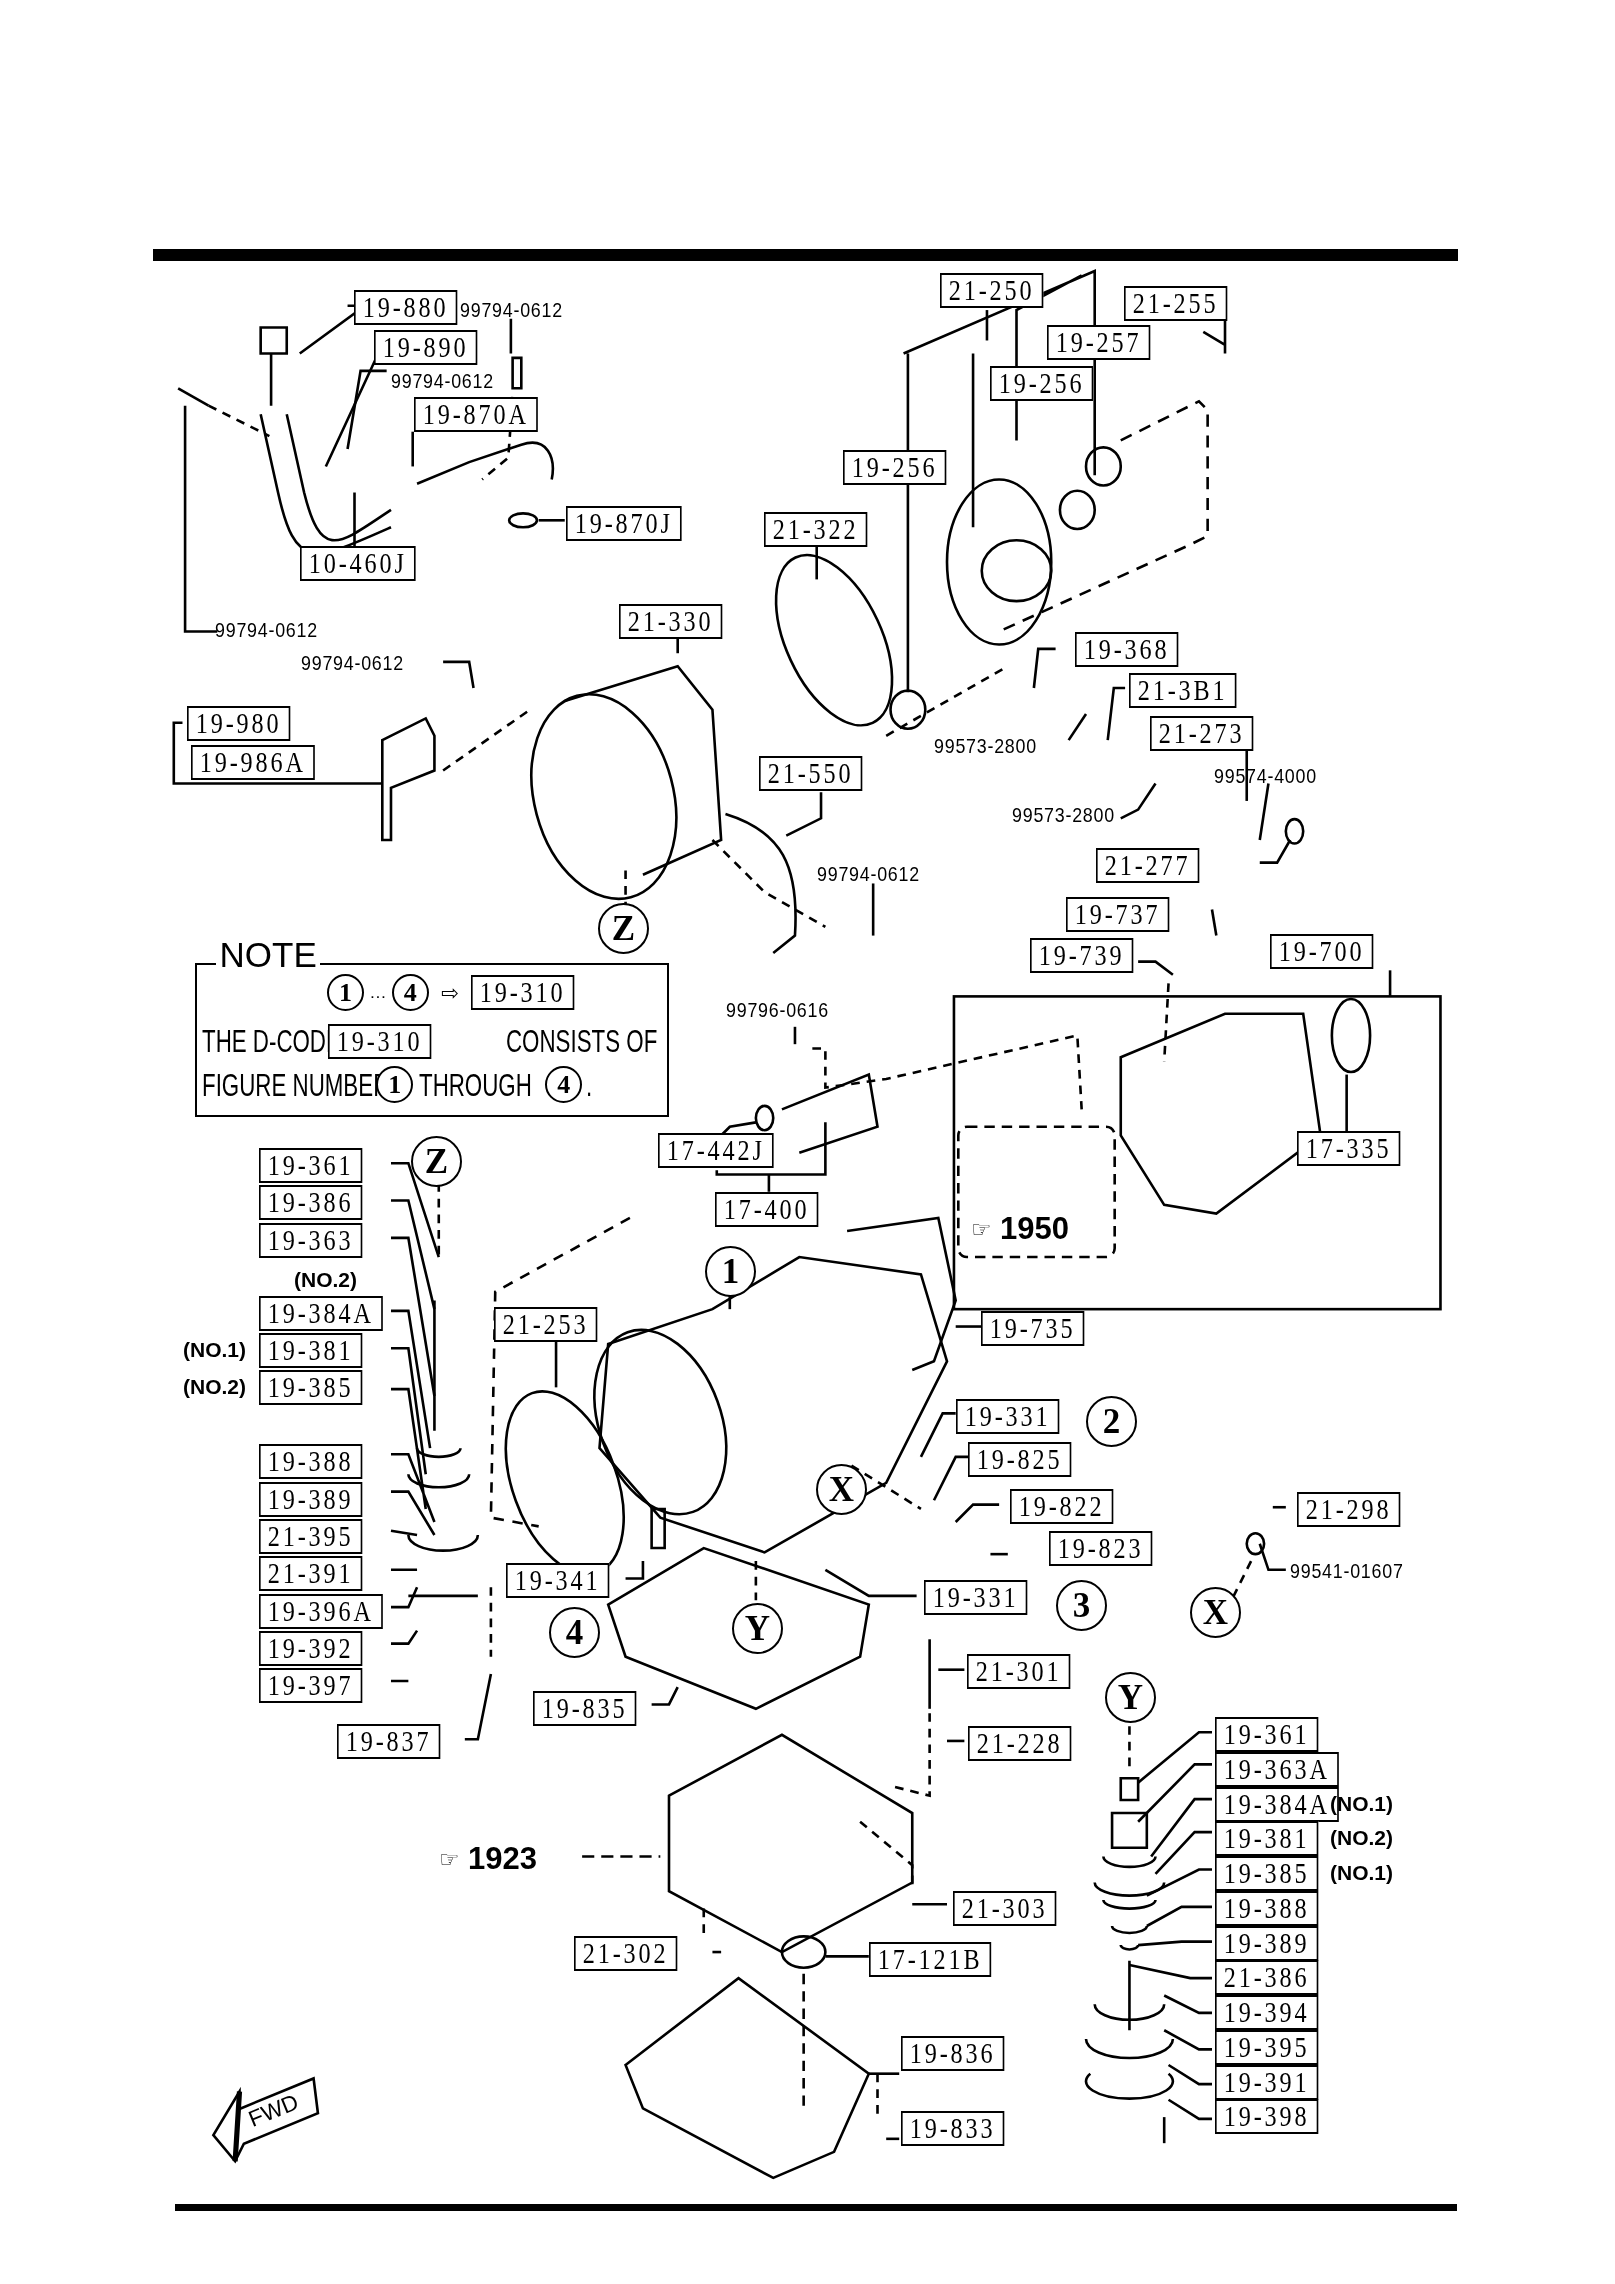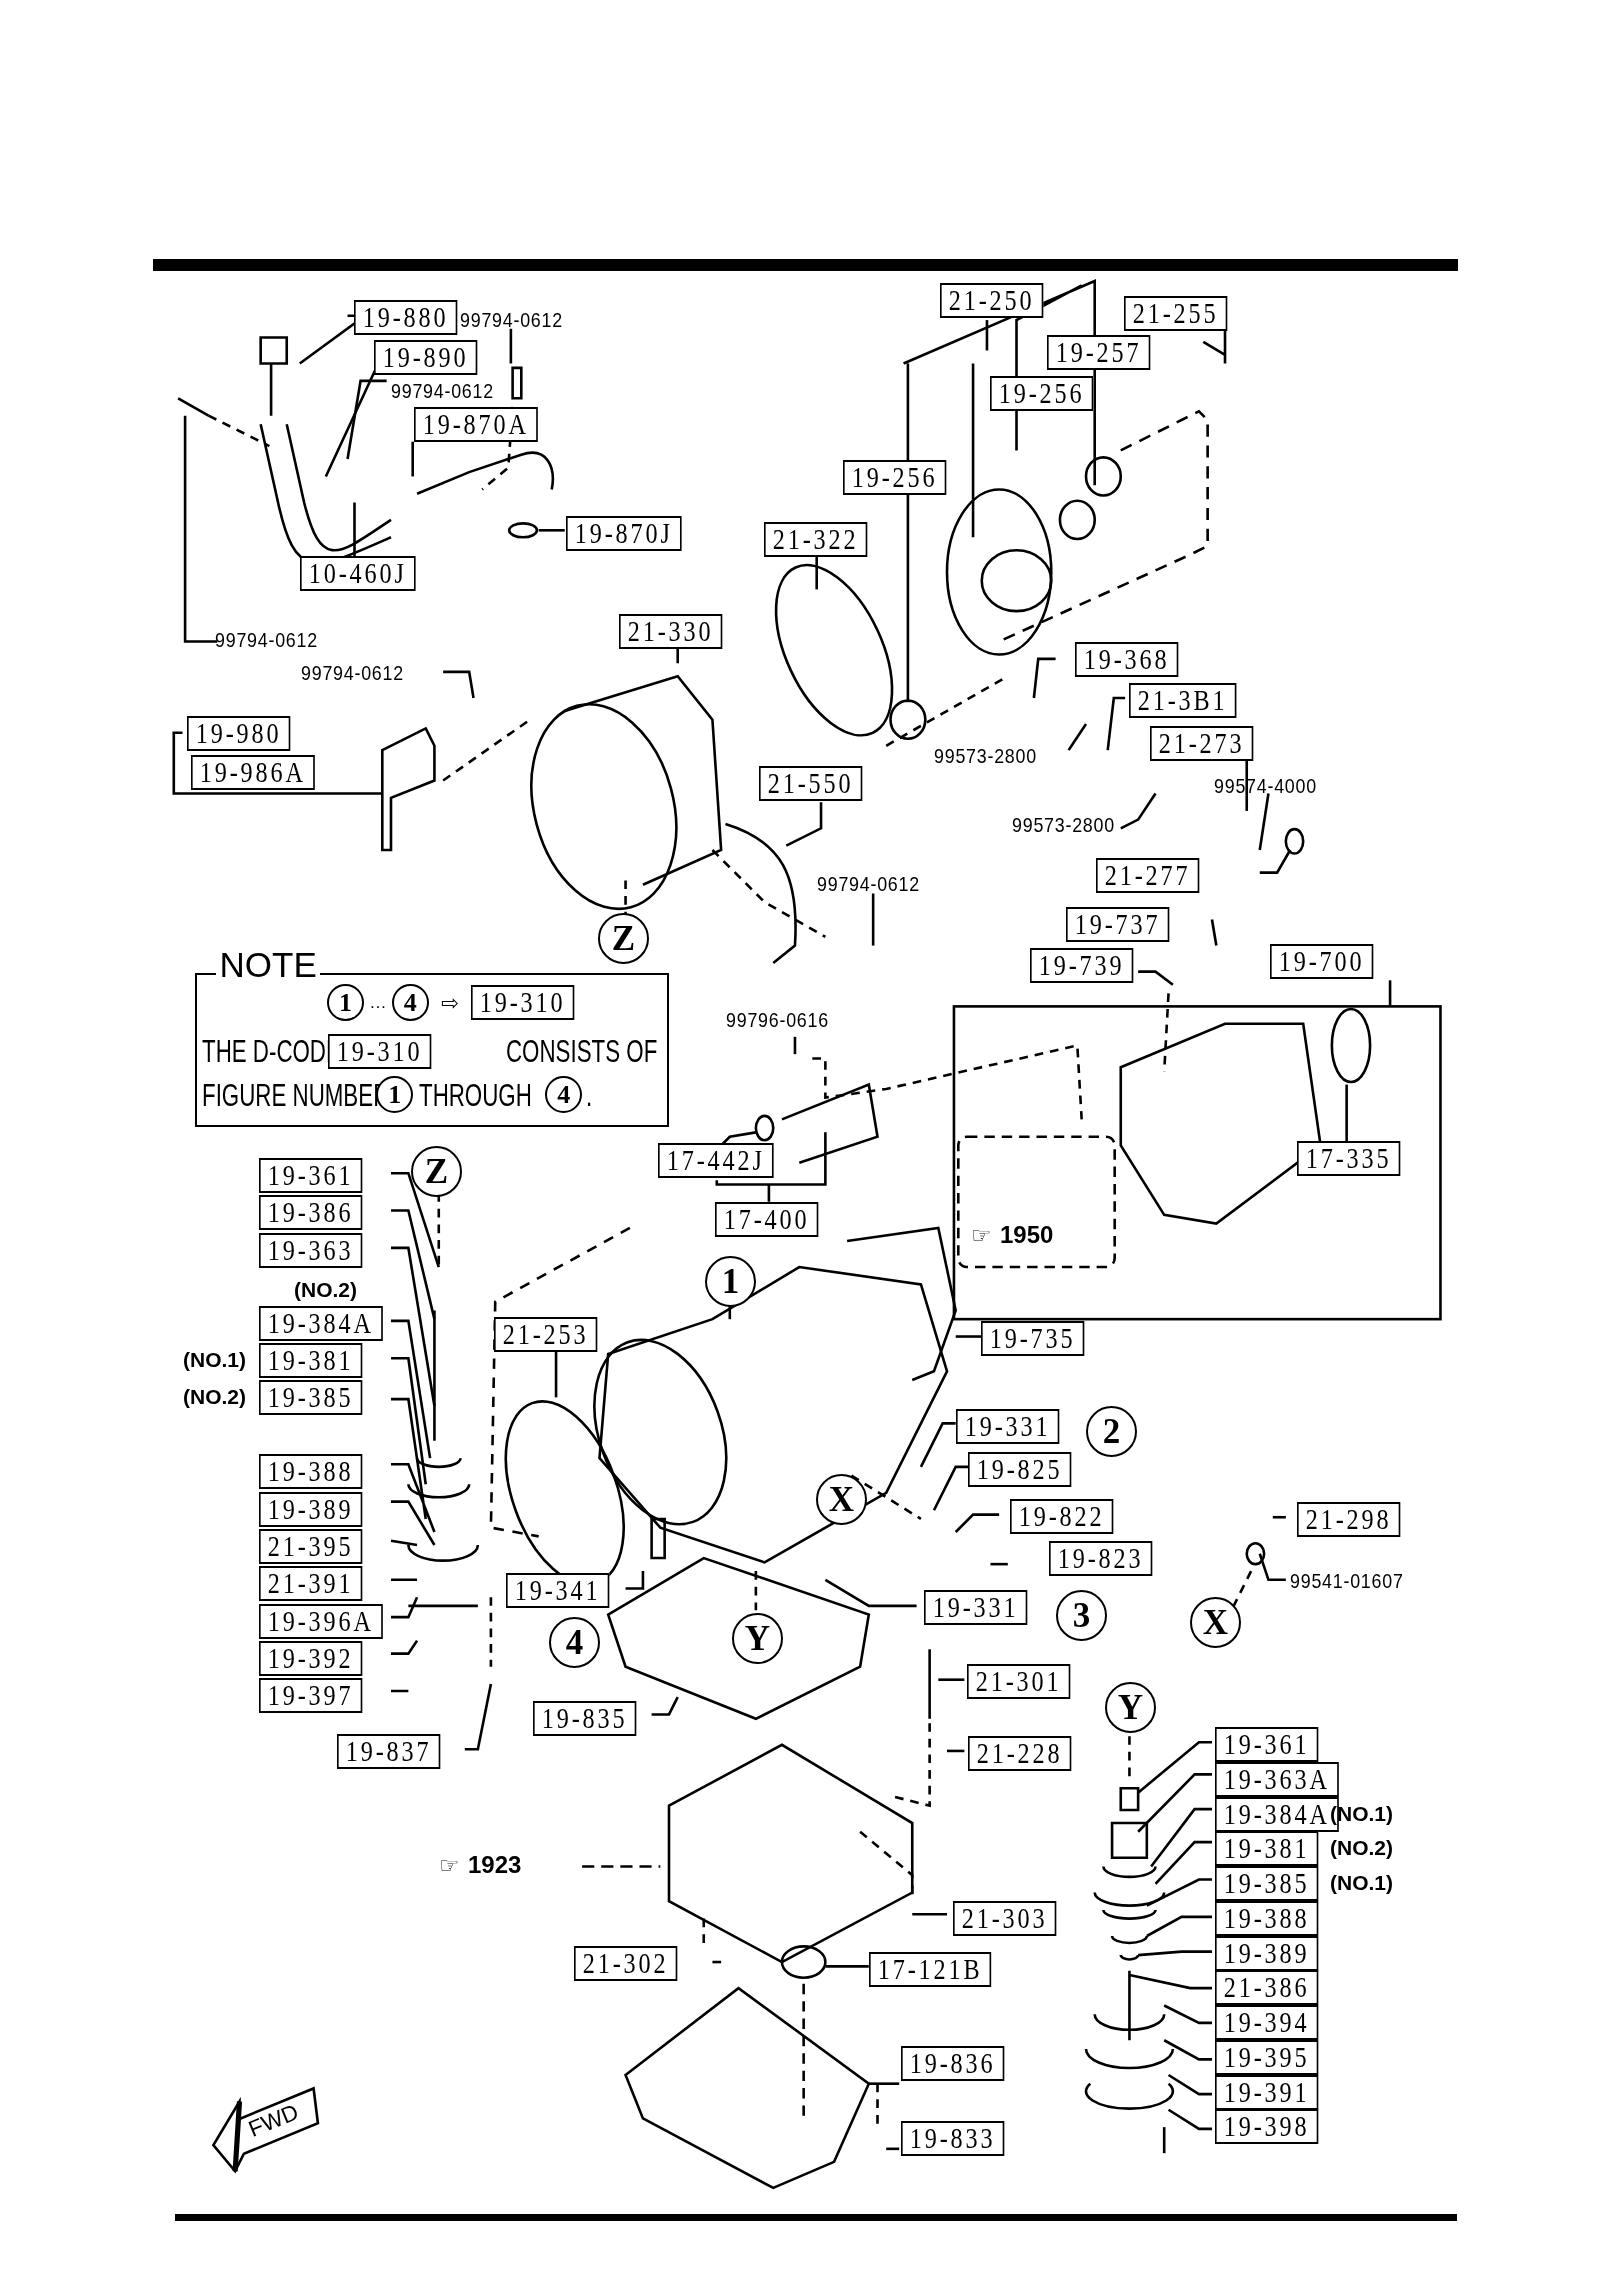--- a/index.html
+++ b/index.html
@@ -1,25 +1,25 @@
 <!DOCTYPE html>
 <html style="font-size:14px"><head>
 <meta charset="utf-8">
 <style>
   html, body { margin:0; padding:0; background:#ffffff; }
   body { width:1616px; height:2284px; position:relative; overflow:hidden; font-family:"Liberation Sans Narrow","Liberation Sans",sans-serif; color:#000; }
-  #diagram { position:absolute; left:0; top:16px; width:1616px; height:2256px; }
+  #diagram { position:absolute; left:0; top:6px; width:1616px; height:2256px; }
   .bar { position:absolute; background:#000; }
   .lbl { position:absolute; border:2.6px solid #000; background:#fff; font-family:"Liberation Serif",serif; font-size:29.5px; line-height:31px; height:31px; padding:0 8.7px; letter-spacing:3.5px; white-space:nowrap; transform:scaleX(0.82); transform-origin:left center; }
   .txt { position:absolute; font-family:"Liberation Sans",sans-serif; font-size:21px; letter-spacing:0.9px; white-space:nowrap; transform:scaleX(0.85); transform-origin:left center; }
   .note-txt { position:absolute; font-family:"Liberation Sans",sans-serif; font-size:31px; white-space:nowrap; transform:scaleX(0.72); transform-origin:left center; }
   .circ { position:absolute; width:47px; height:47px; border:2.6px solid #000; border-radius:50%; text-align:center; line-height:47px; font-family:"Liberation Serif",serif; font-weight:bold; font-size:35px; background:#fff; }
   .small-circ { width:33px; height:33px; line-height:33px; font-size:26px; }
   .qual { position:absolute; font-family:"Liberation Sans",sans-serif; font-weight:bold; font-size:21px; white-space:nowrap; }
-  .ref { position:absolute; font-family:"Liberation Sans",sans-serif; font-weight:bold; font-size:24px; white-space:nowrap; }
+  .ref { position:absolute; font-family:"Liberation Sans",sans-serif; font-weight:bold; font-size:31px; white-space:nowrap; }
   .fwd { position:absolute; }
 </style>
 </head>
 <body>
 
 <div id="diagram">
 
   <div class="bar" style="left:153px;top:243px;width:1305px;height:12px;"></div>
   <div class="bar" style="left:175px;top:2198px;width:1282px;height:7px;"></div>
 

